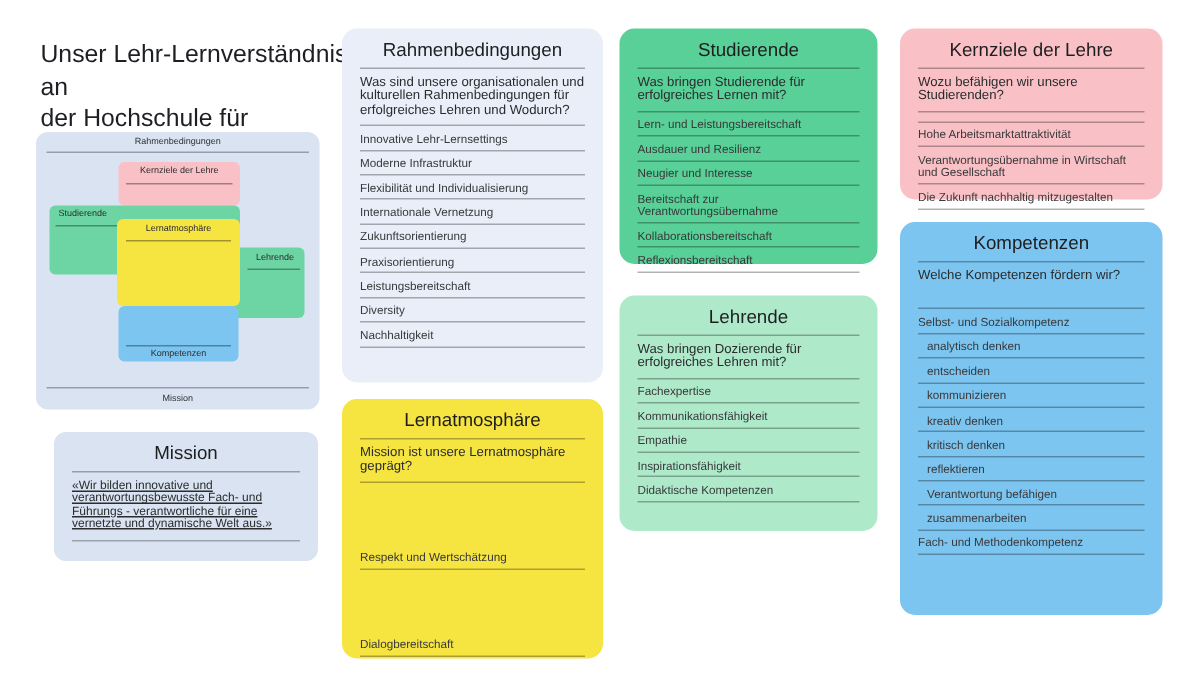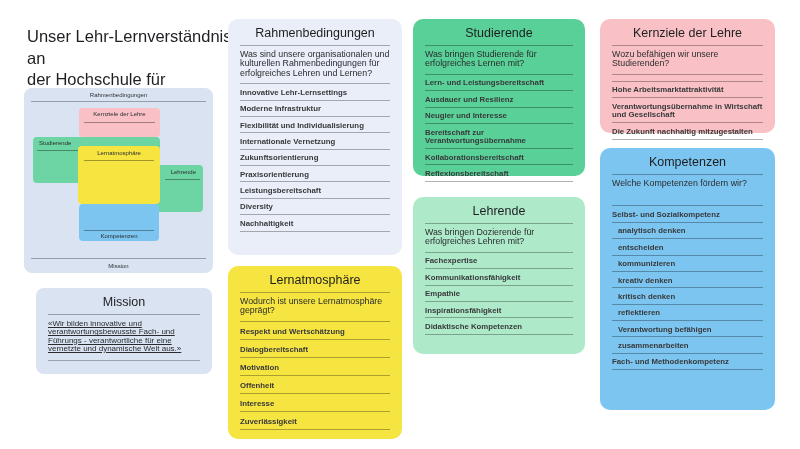--- a/index.html
+++ b/index.html
@@ -11,24 +11,24 @@
     font-size:16.5px;line-height:21.5px;font-weight:500;color:#1d1f23;white-space:pre-line;}
 
   
   .panel{position:absolute;border-radius:10px;}
   .panel h2{margin:7px 12px 0;text-align:center;font-size:12.5px;font-weight:500;color:#1d1e20;}
   .divider{margin:5px 12px 0;border-top:1px solid rgba(0,0,0,0.3);}
   .question{margin:4px 12px 0;font-size:8.8px;line-height:9.4px;font-weight:500;color:#2a2c2e;}
   .question.qpad{padding-bottom:12px;}
   .rows{margin:0 12px;}
   .row{font-size:7.8px;line-height:8.6px;color:#38393b;
-       padding:4.6px 0 2.2px 0;border-bottom:1px solid rgba(0,0,0,0.3);font-weight:bold;}
+       padding:4.6px 0 2.2px 0;border-bottom:1px solid rgba(0,0,0,0.3);}
   .row.indent{padding-left:6px;}
   .row.spacer{height:6px;padding:0;}
-  .rows-tall .row{padding-top:5.8px;padding-bottom:2.6px;}
+  .rows-tall .row{padding-top:5.8px;padding-bottom:2.6px;margin-top:40px;}
 
   
   .p-rahmen {left:228px;top:19px; width:174px;height:236px;background:#e9eef8;}
   .p-lernatm{left:228px;top:266px;width:174px;height:173px;background:#f6e441;}
   .p-stud   {left:413px;top:19px; width:172px;height:157px;background:#58d097;}
   .p-lehr   {left:413px;top:197px;width:172px;height:157px;background:#aeeaca;}
   .p-kern   {left:600px;top:19px; width:175px;height:114px;background:#f9c1c5;}
   .p-komp   {left:600px;top:148px;width:175px;height:262px;background:#7cc5f0;}
 
   
@@ -108,39 +108,39 @@
   <div class="panel p-mission">
     <h2>Mission</h2>
     <div class="divider"></div>
     <div class="mission-body">«Wir bilden innovative und verantwortungsbewusste Fach- und Führungs - verantwortliche für eine vernetzte und dynamische Welt aus.»</div>
     <div class="mission-bottom"></div>
   </div>
 
   <div class="panel p-rahmen">
     <h2>Rahmenbedingungen</h2>
     <div class="divider"></div>
-    <div class="question">Was sind unsere organisationalen und kulturellen Rahmenbedingungen für erfolgreiches Lehren und Lernen?</div>
+    <div class="question">Was sind unsere organisationalen und kulturellen Rahmenbedingungen für erfolgreiches Lehren und Wodurch?</div>
     <div class="divider"></div>
     <div class="rows">
         <div class="row">Innovative Lehr-Lernsettings</div>
         <div class="row">Moderne Infrastruktur</div>
         <div class="row">Flexibilität und Individualisierung</div>
         <div class="row">Internationale Vernetzung</div>
         <div class="row">Zukunftsorientierung</div>
         <div class="row">Praxisorientierung</div>
         <div class="row">Leistungsbereitschaft</div>
         <div class="row">Diversity</div>
         <div class="row">Nachhaltigkeit</div>
       </div>
   </div>
 
   <div class="panel p-lernatm">
     <h2>Lernatmosphäre</h2>
     <div class="divider"></div>
-    <div class="question">Wodurch ist unsere Lernatmosphäre geprägt?</div>
+    <div class="question">Mission ist unsere Lernatmosphäre geprägt?</div>
     <div class="divider"></div>
     <div class="rows rows-tall">
         <div class="row">Respekt und Wertschätzung</div>
         <div class="row">Dialogbereitschaft</div>
         <div class="row">Motivation</div>
         <div class="row">Offenheit</div>
         <div class="row">Interesse</div>
         <div class="row">Zuverlässigkeit</div>
       </div>
   </div>

